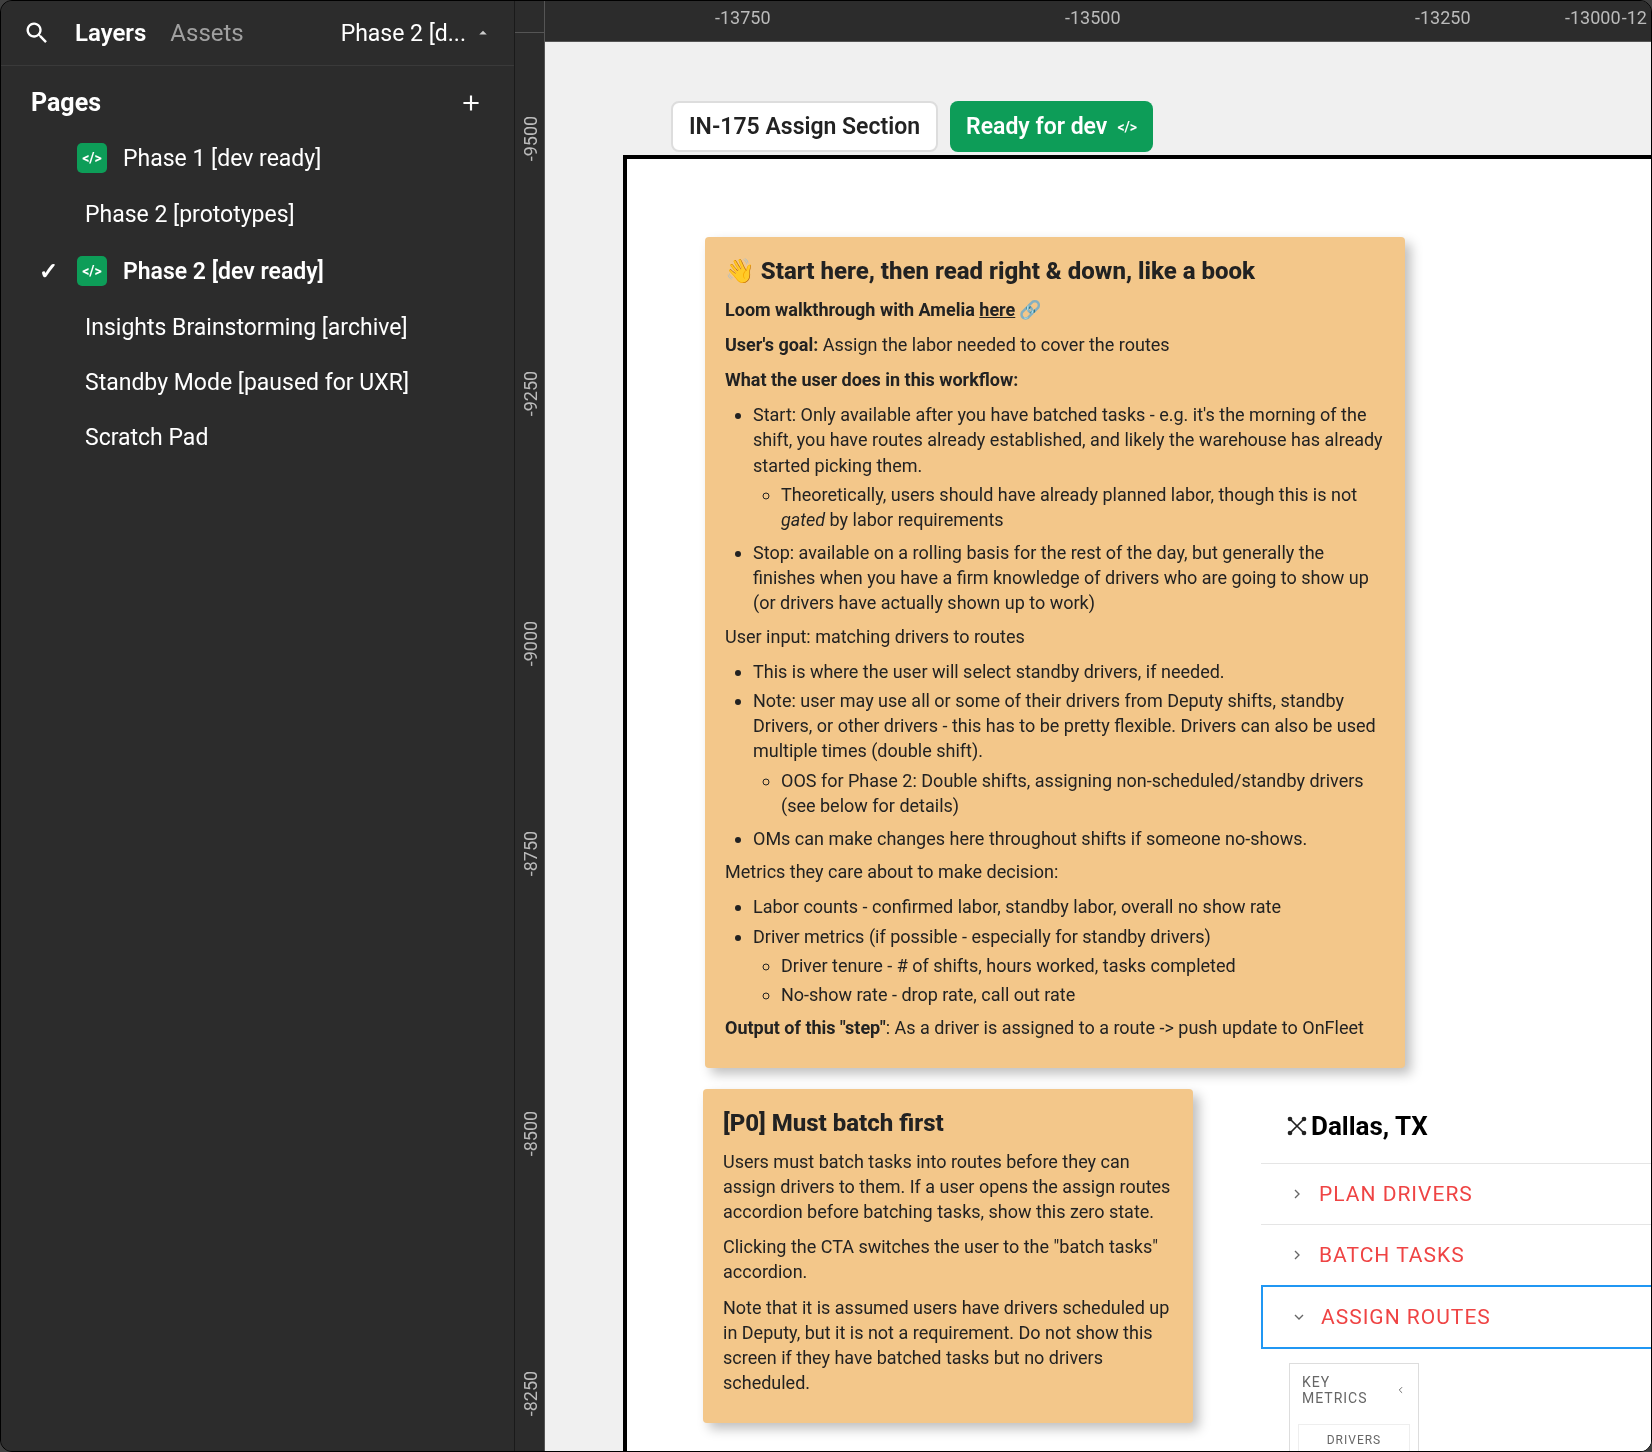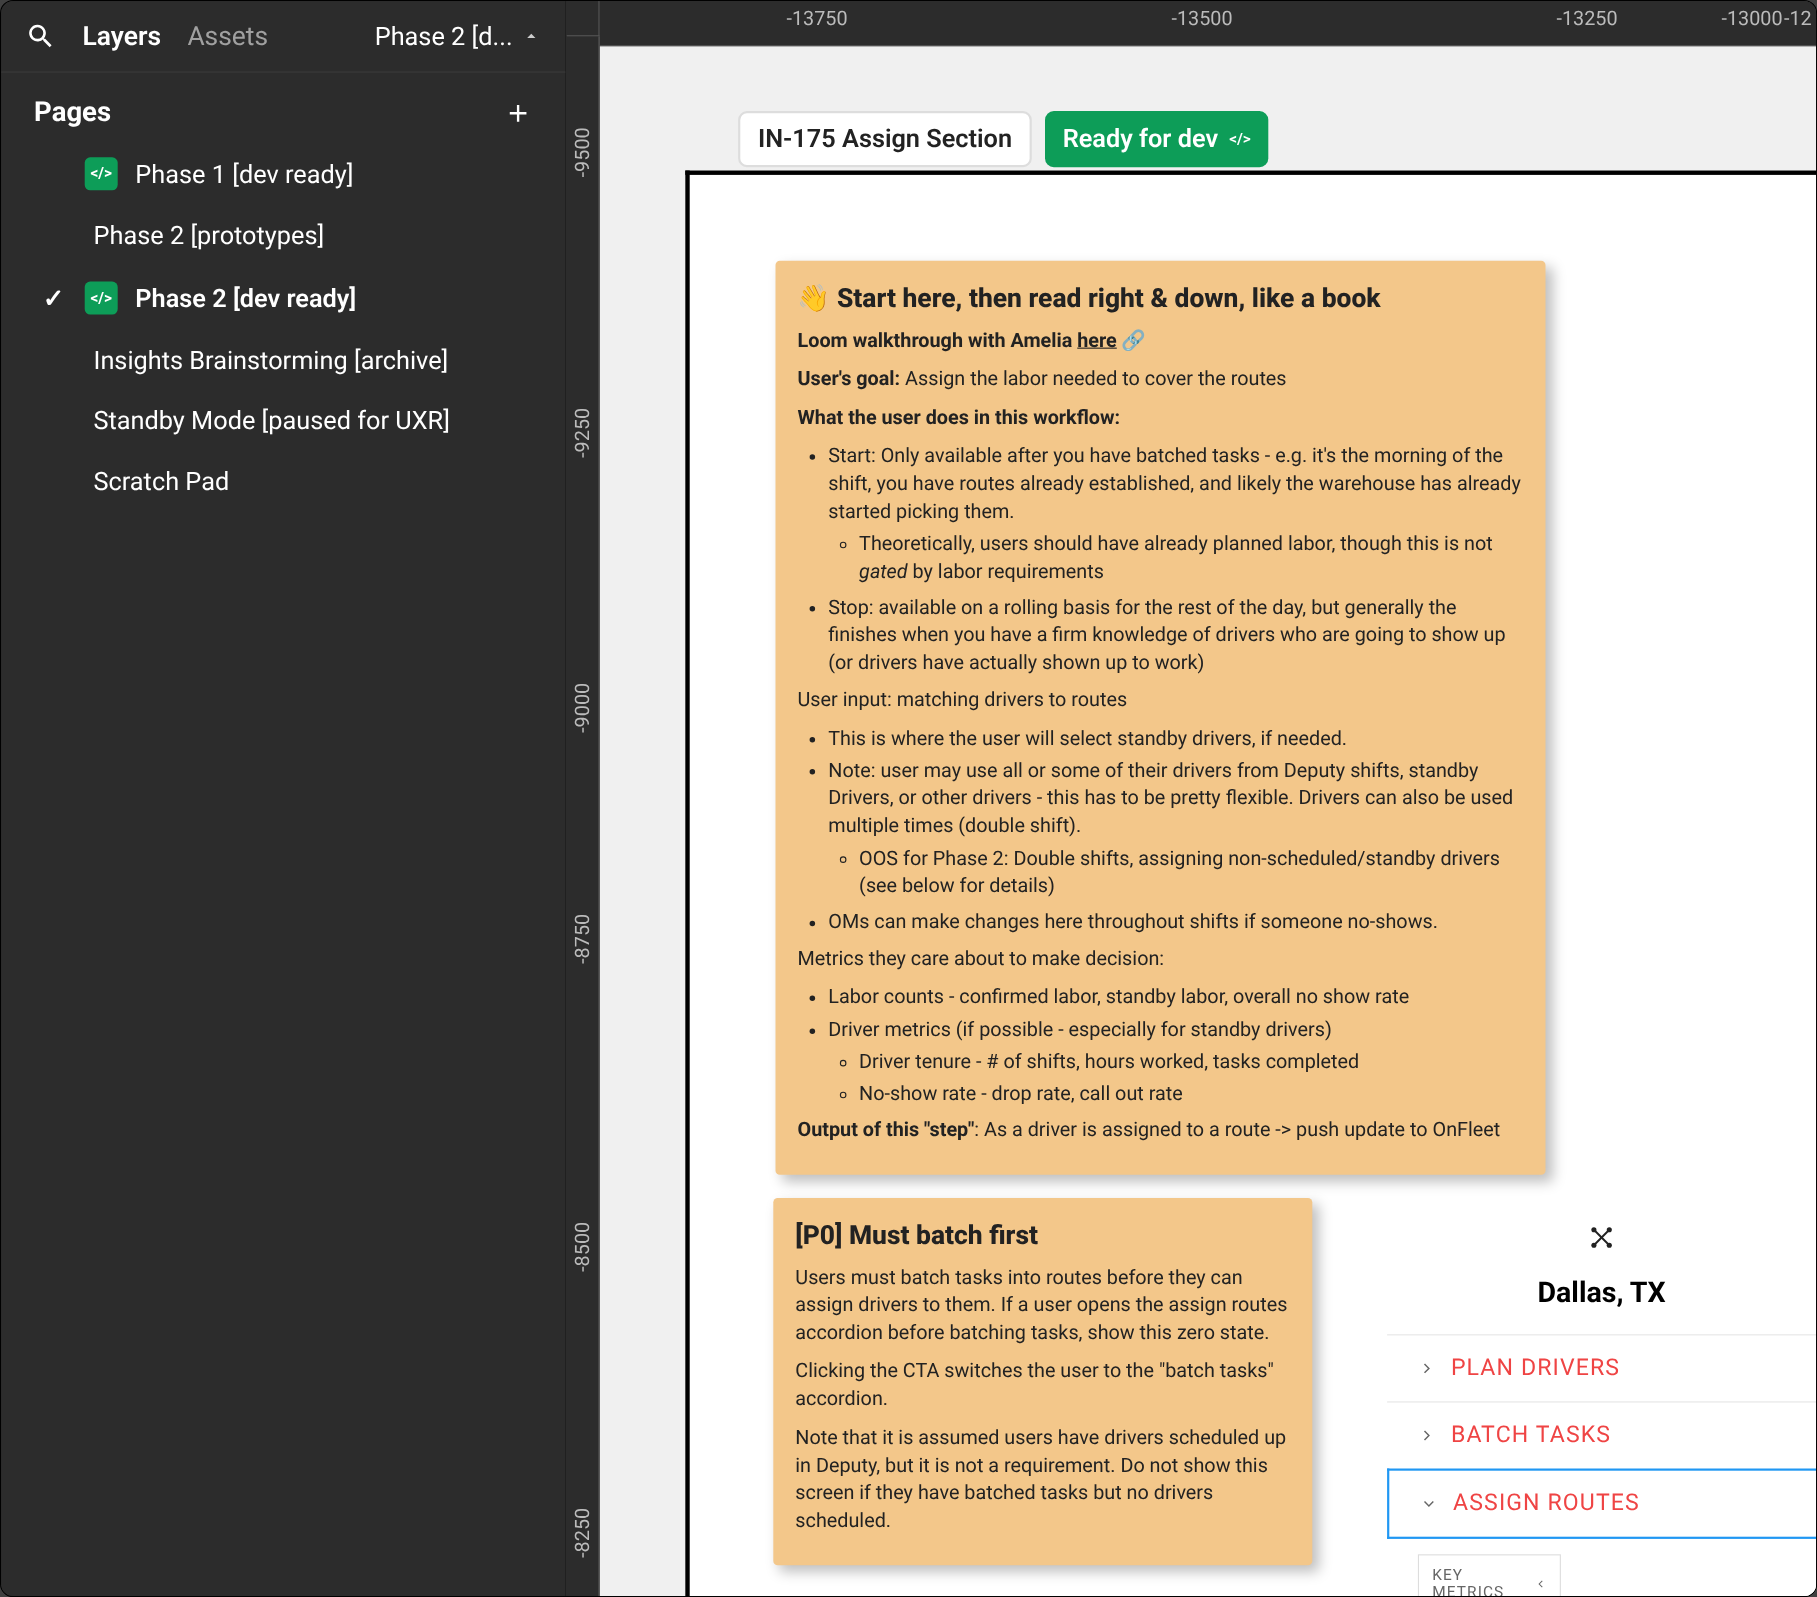--- a/index.html
+++ b/index.html
@@ -35,21 +35,21 @@
 .note{position:absolute;background:#f3c78a;border-radius:4px;box-shadow:6px 6px 12px rgba(0,0,0,0.25);color:#222;padding:18px 20px;font-size:18px;line-height:1.4;}
 .note h1{font-size:24px;font-weight:800;margin-bottom:8px;}
 .note .linkline{font-weight:700;margin-bottom:10px;}
 .note p{margin-bottom:10px;}
 .note b{font-weight:700;}
 .note ul{list-style:disc;padding-left:28px;margin-bottom:8px;}
 .note ul ul{list-style:circle;}
 .note li{margin-bottom:4px;}
 .note .it{font-style:italic;}
 .mock{position:absolute;right:0;top:930px;background:#fff;width:390px;}
-.mock-hdr{display:flex;align-items:center;gap:22px;padding:22px;flex-direction:column;}
+.mock-hdr{display:flex;align-items:center;padding:22px;}
 .mock-hdr svg{width:28px;height:28px;}
 .mock-city{font-size:26px;font-weight:700;}
 .mock-row{display:flex;align-items:center;gap:14px;padding:18px 28px;border-top:1px solid #e5e5e5;font-size:21px;letter-spacing:1px;color:#ef4444;}
 .mock-row.open{border:2px solid #2097f3;border-right:none;}
 .mock-row svg{width:16px;height:16px;flex-shrink:0;}
 .keym{margin:14px 0 0 28px;border:1px solid #ddd;width:130px;}
 .keym-hdr{padding:10px 12px;font-size:14px;letter-spacing:1px;color:#666;display:flex;justify-content:space-between;align-items:center;}
 .keym-d{border:1px solid #eee;margin:8px;padding:8px;text-align:center;font-size:12px;letter-spacing:1px;color:#666;}
 </style>
 </head>

